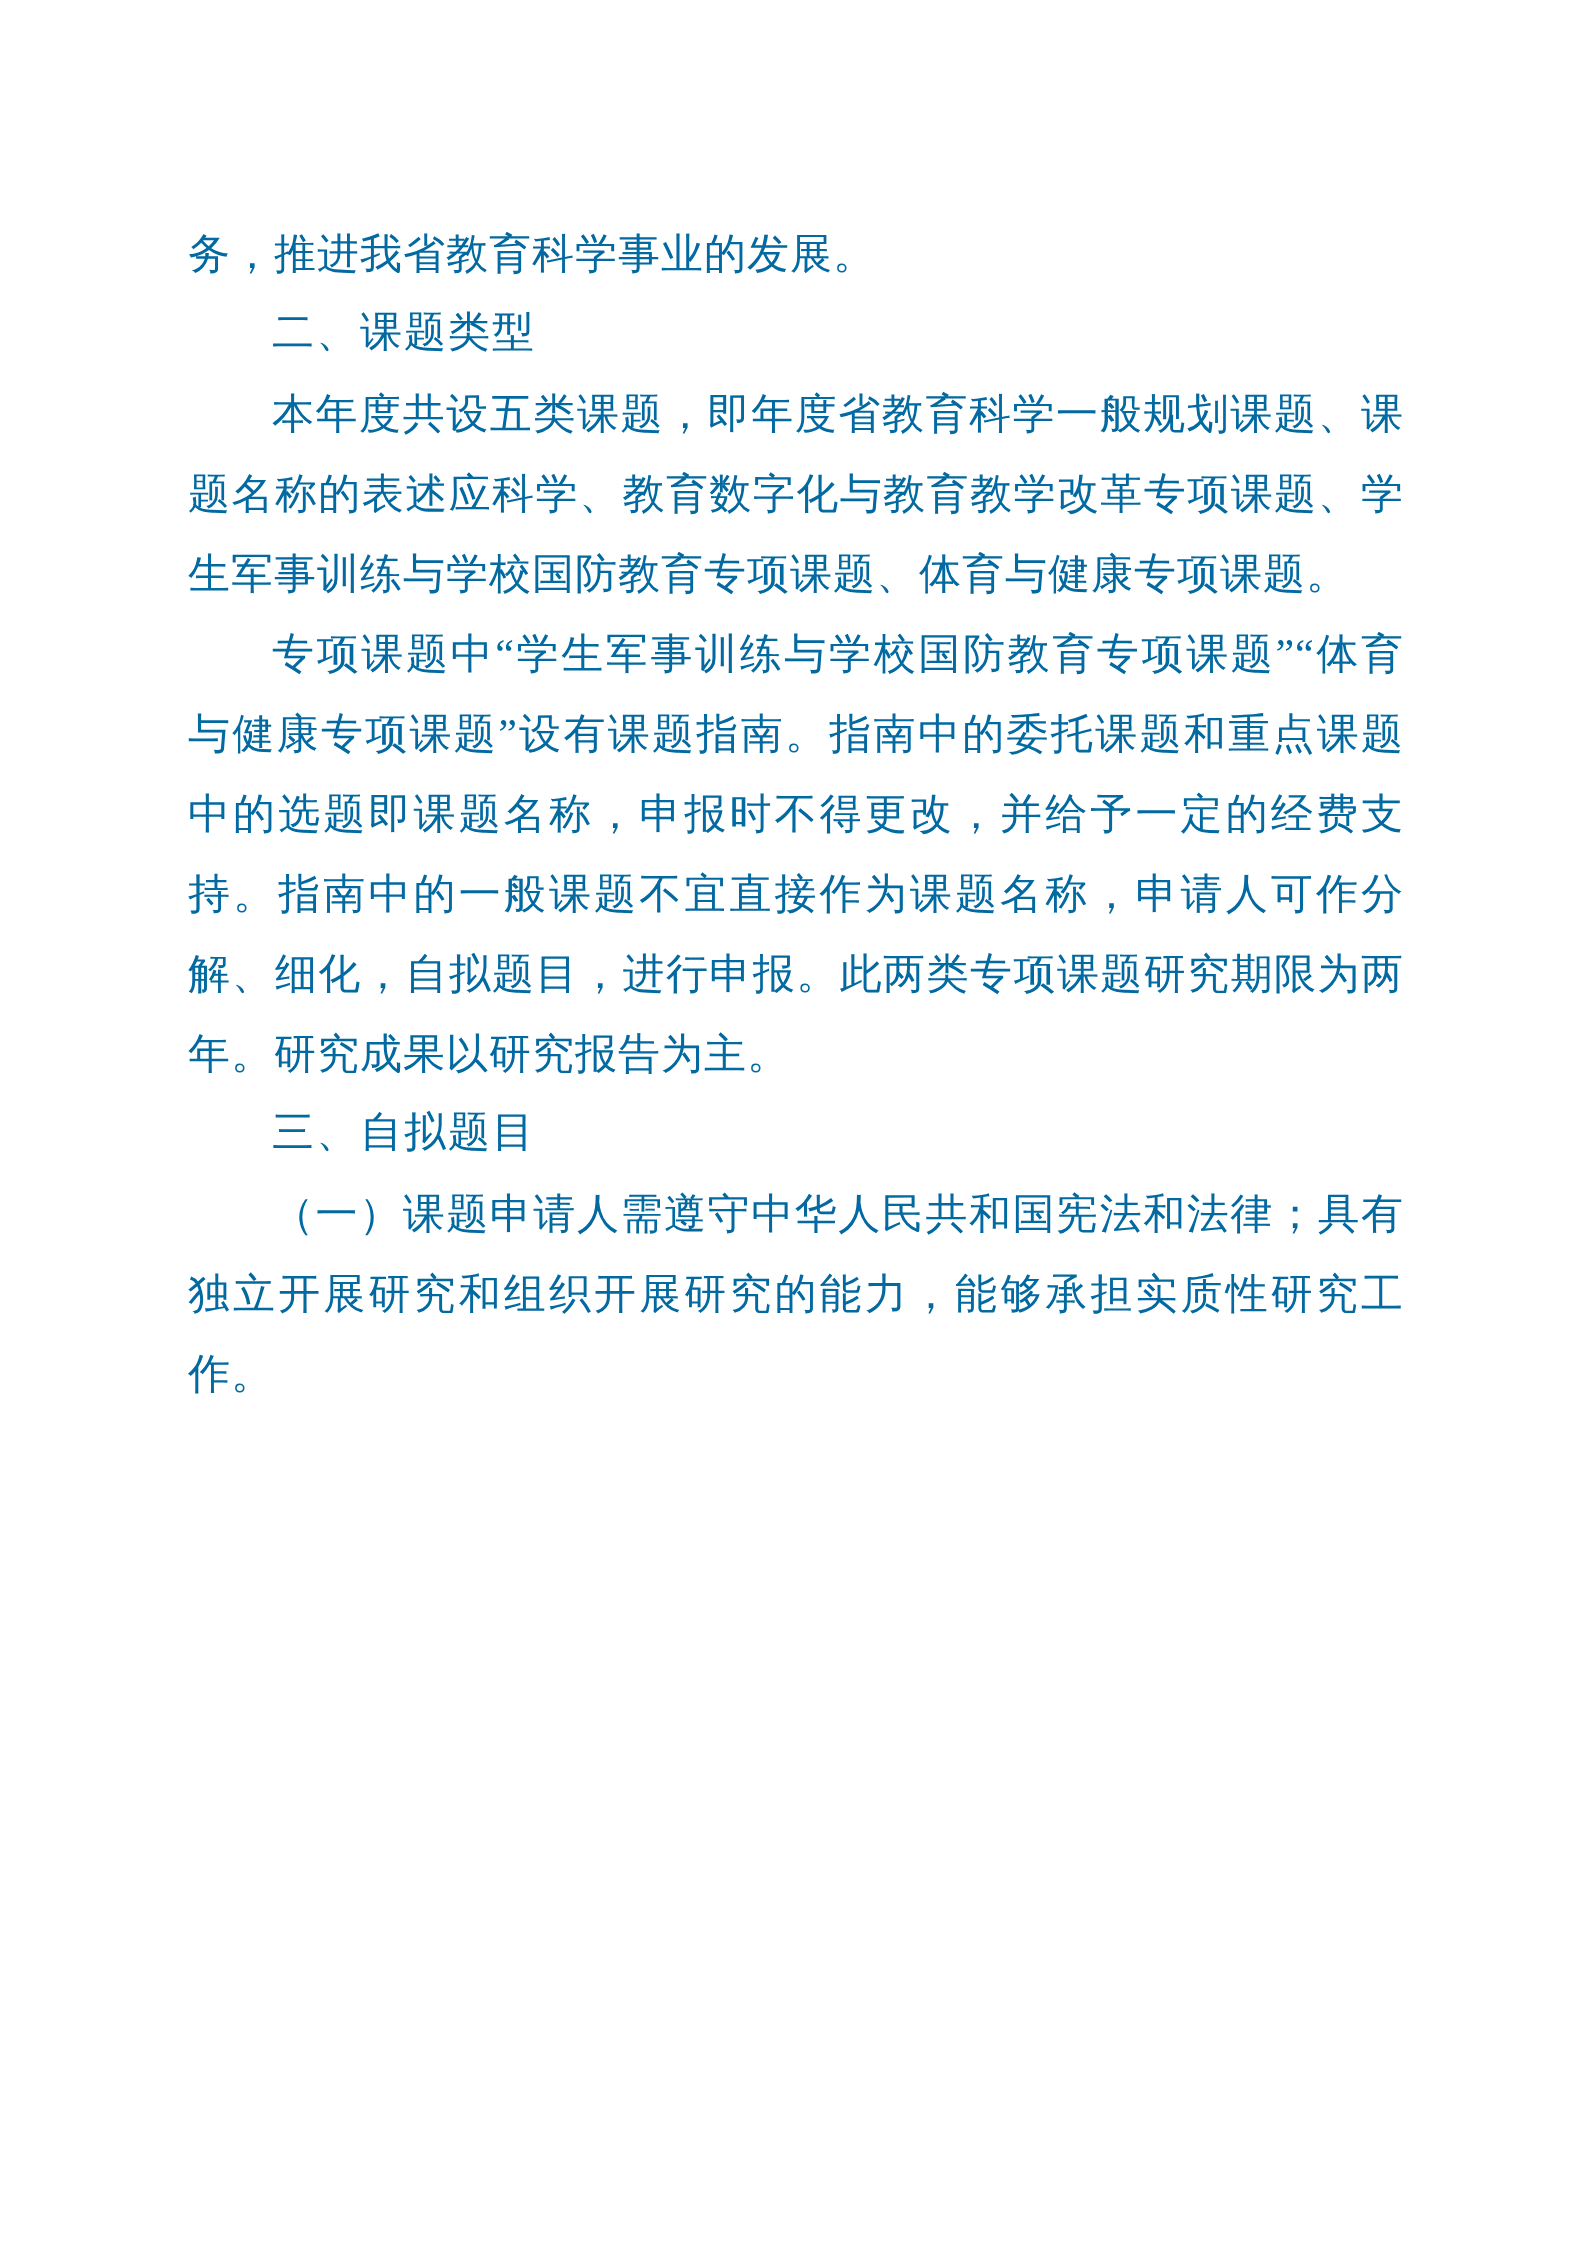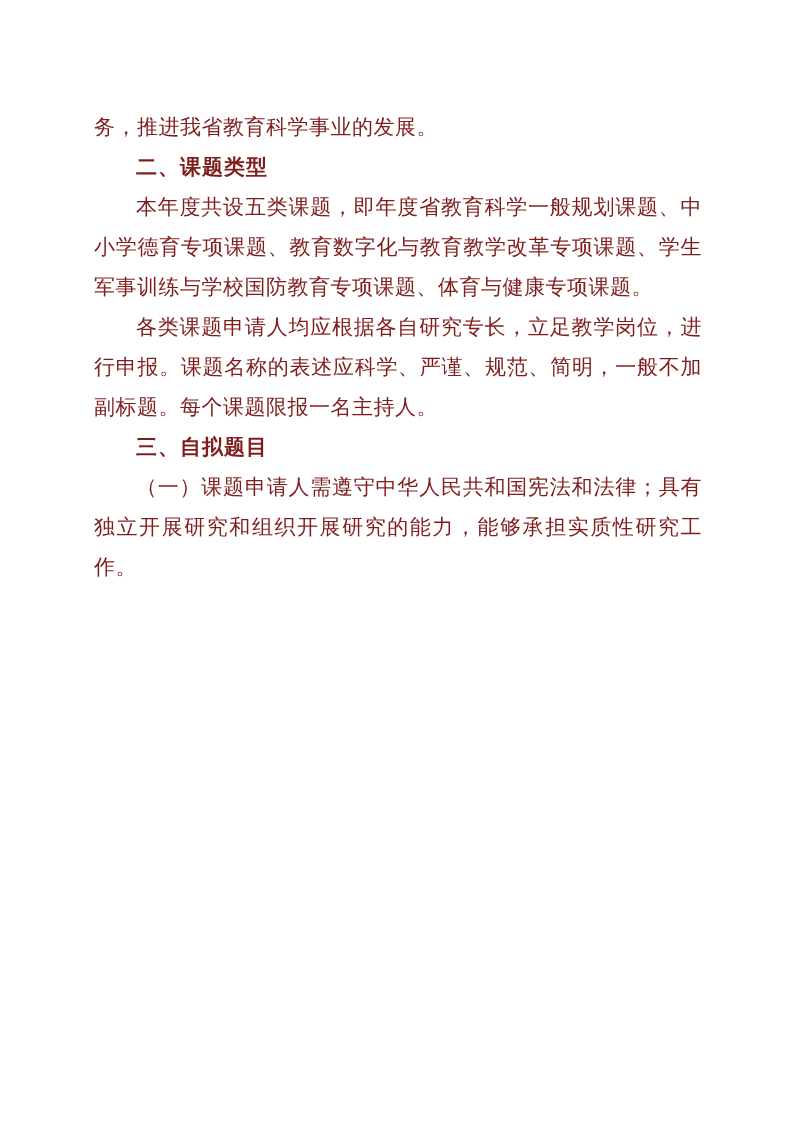--- a/index.html
+++ b/index.html
@@ -5,21 +5,21 @@
   html, body {
     margin: 0;
     padding: 0;
     background: #ffffff;
   }
   .page {
     position: relative;
     width: 793px;
     height: 798px;
     background: #ffffff;
-    color: #7f1d1d;
+    color: #0369a1;
     overflow: hidden;
     font-family: "Liberation Serif", "DejaVu Serif", serif;
   }
   .content {
     position: absolute;
     left: 94px;
     top: 107px;
     width: 608px;
     font-size: 21px;
     line-height: 40px;
@@ -29,21 +29,21 @@
   .para {
     margin: 0;
     text-indent: 2em;
   }
   .para.no-indent {
     text-indent: 0;
   }
   .heading {
     margin: 0;
     text-indent: 2em;
-    font-weight: bold;
+    font-weight: normal;
     font-family: "Liberation Sans", "DejaVu Sans", sans-serif;
     letter-spacing: 1px;
   }
   .footer {
     position: absolute;
     left: 0;
     right: 0;
     top: 1028px;
     text-align: center;
     font-size: 15px;
@@ -55,26 +55,26 @@
 <body>
 
 <div class="page">
 
   <div class="content">
 
     <p class="para no-indent">务，推进我省教育科学事业的发展。</p>
 
     <p class="heading">二、课题类型</p>
 
-    <p class="para">本年度共设五类课题，即年度省教育科学一般规划课题、中小学德育专项课题、教育数字化与教育教学改革专项课题、学生军事训练与学校国防教育专项课题、体育与健康专项课题。</p>
+    <p class="para">本年度共设五类课题，即年度省教育科学一般规划课题、课题名称的表述应科学、教育数字化与教育教学改革专项课题、学生军事训练与学校国防教育专项课题、体育与健康专项课题。</p>
 
 
 
+    <p class="para">专项课题中“学生军事训练与学校国防教育专项课题”“体育与健康专项课题”设有课题指南。指南中的委托课题和重点课题中的选题即课题名称，申报时不得更改，并给予一定的经费支持。指南中的一般课题不宜直接作为课题名称，申请人可作分解、细化，自拟题目，进行申报。此两类专项课题研究期限为两年。研究成果以研究报告为主。</p>
 
-    <p class="para">各类课题申请人均应根据各自研究专长，立足教学岗位，进行申报。课题名称的表述应科学、严谨、规范、简明，一般不加副标题。每个课题限报一名主持人。</p>
 
     <p class="heading">三、自拟题目</p>
 
     <p class="para">（一）课题申请人需遵守中华人民共和国宪法和法律；具有独立开展研究和组织开展研究的能力，能够承担实质性研究工作。</p>
 
   </div>
 
   <div class="footer">2</div>
 
 </div>

